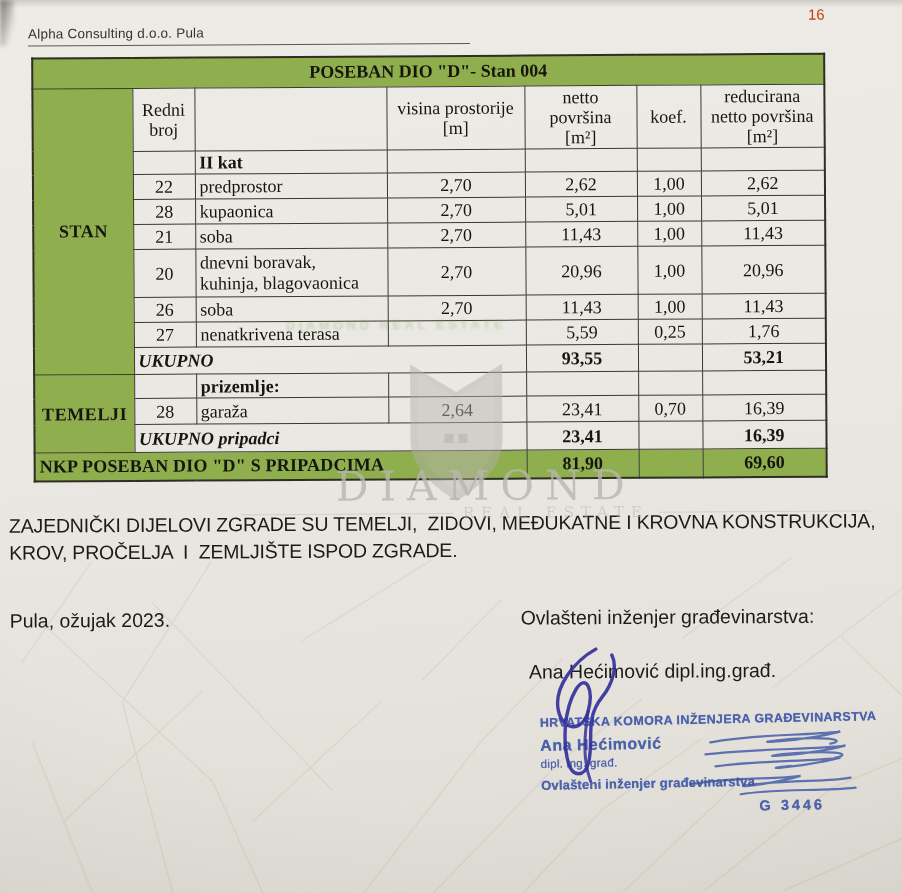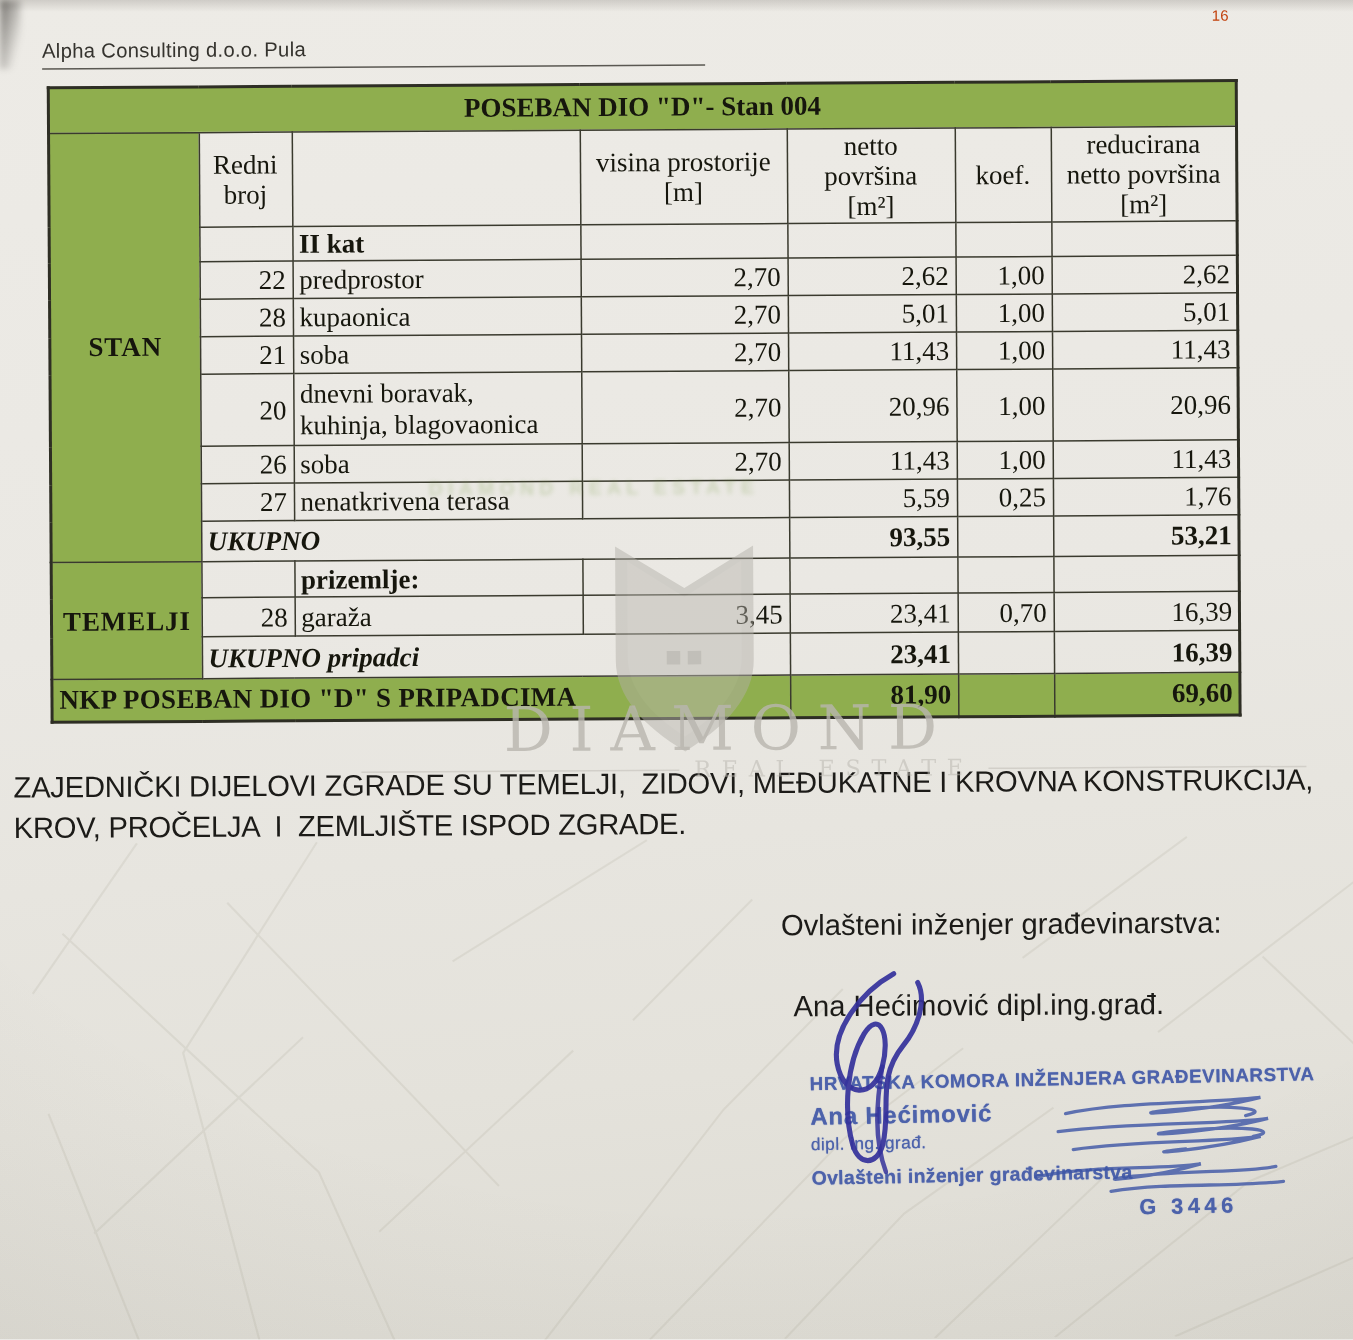--- a/index.html
+++ b/index.html
@@ -15,37 +15,37 @@
   .edge-top{position:absolute;left:0;top:0;width:100%;height:8px;
     background:linear-gradient(180deg,rgba(70,65,58,.18),rgba(70,65,58,0));}
   .doc{position:absolute;inset:0;transform:rotate(-0.35deg);transform-origin:50% 40%;}
 
   
   .map-pattern{position:absolute;inset:0;z-index:0;pointer-events:none;}
 
   .page-header{position:absolute;left:30px;top:24px;width:442px;
     font-size:13.5px;color:#35332e;letter-spacing:.2px;
     border-bottom:1.6px solid #5a5852;padding-bottom:4px;z-index:2;}
-  .page-number{position:absolute;left:810px;top:8px;font-size:10px;color:#c2410c;z-index:2;}
+  .page-number{position:absolute;left:810px;top:8px;font-size:15px;color:#c2410c;z-index:2;}
 
   table.areas{position:absolute;left:33px;top:55px;width:792px;z-index:1;
     border-collapse:collapse;table-layout:fixed;
     border:2px solid #2e2e24;}
   table.areas td{
     border:1.5px solid #3a3a2e;
     font-family:"Liberation Serif","DejaVu Serif",serif;
     font-size:18px;color:#16160d;
     padding:1px 4px;vertical-align:middle;white-space:pre-line;line-height:1.12;
   }
   :root{--green:#8fae4e;}
   td.title{background:var(--green);text-align:center;font-weight:bold;font-size:19.5px;color:#11110a;}
   td.seclabel{background:var(--green);text-align:center;font-weight:bold;font-size:18px;letter-spacing:.6px;}
   td.head{text-align:center;font-size:17px;line-height:1.12;}
   td.name{text-align:left;padding-left:9px;}
-  td.c{text-align:right;}
+  td.c{text-align:center;}
   td.b{font-weight:bold;}
   td.total{font-style:italic;font-weight:bold;padding-left:9px;font-size:18.5px;}
   td.nkp{background:var(--green);font-weight:bold;font-size:18.5px;padding-left:7px;letter-spacing:.2px;}
   td.g{background:var(--green);margin-top:40px;}
 
   
   .wm-shield{position:absolute;left:408px;top:352px;z-index:3;opacity:.48;pointer-events:none;}
   .wm-brand{position:absolute;left:240px;top:462px;width:490px;text-align:center;z-index:3;
     font-family:"DejaVu Serif","Liberation Serif",serif;font-size:41px;letter-spacing:11px;
     color:#b9b6af;opacity:.8;pointer-events:none;}
@@ -205,21 +205,21 @@
           <td class="c"></td>
           <td class="name b">prizemlje:</td>
           <td></td>
           <td></td>
           <td></td>
           <td></td>
         </tr>
         <tr style="height: 26px;">
           <td class="c">28</td>
           <td class="name">garaža</td>
-          <td class="c">3,45</td>
+          <td class="c">2,64</td>
           <td class="c">23,41</td>
           <td class="c">0,70</td>
           <td class="c">16,39</td>
         </tr>
         <tr style="height: 28px;">
           <td colspan="3" class="total">UKUPNO pripadci</td>
           <td class="c b">23,41</td>
           <td></td>
           <td class="c b">16,39</td>
         </tr>
@@ -243,20 +243,21 @@
   <div class="wm-brand">DIAMOND</div>
   <div class="wm-sub">
     <span class="rule"></span>
     <span>REAL ESTATE</span>
     <span class="rule"></span>
   </div>
 
   <div class="body-paragraph">ZAJEDNIČKI DIJELOVI ZGRADE SU TEMELJI,  ZIDOVI, MEĐUKATNE I KROVNA KONSTRUKCIJA,
 KROV, PROČELJA  I  ZEMLJIŠTE ISPOD ZGRADE.</div>
 
+  <div class="date-line">Pula, ožujak 2023.</div>
   <div class="engineer-label">Ovlašteni inženjer građevinarstva:</div>
   <div class="engineer-name">Ana Hećimović dipl.ing.građ.</div>
 
   <svg class="signature" width="120" height="150" viewBox="0 0 120 150">
     <path d="M66,10 C44,22 24,48 28,70 C32,92 52,94 58,72 C64,50 56,34 46,50 C34,70 32,102 38,124 C42,138 54,138 58,124 C64,100 54,80 72,58 C82,46 88,28 82,16" fill="none" stroke="#34319b" stroke-width="3.4" stroke-linecap="round" opacity="0.92"></path>
     <path d="M58,72 C54,96 52,120 60,142" fill="none" stroke="#34319b" stroke-width="3" stroke-linecap="round" opacity="0.85"></path>
   </svg>
 
   <div class="stamp">
     <div class="l1">HRVATSKA KOMORA INŽENJERA GRAĐEVINARSTVA</div>

